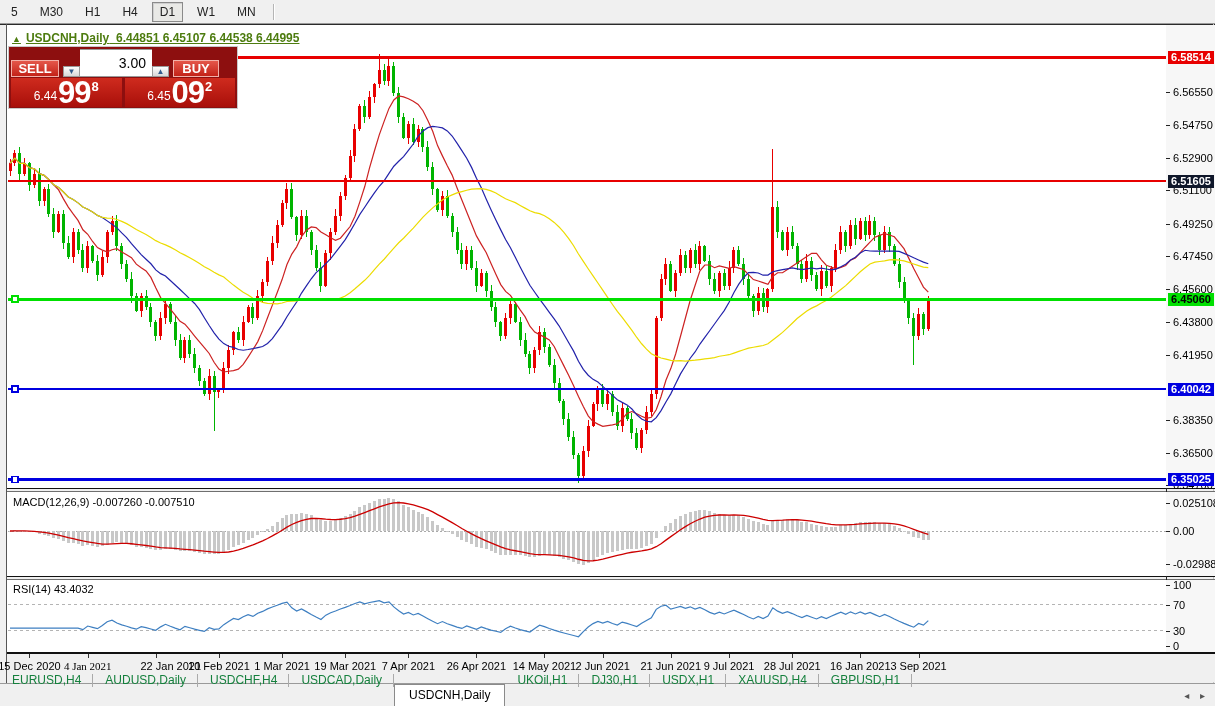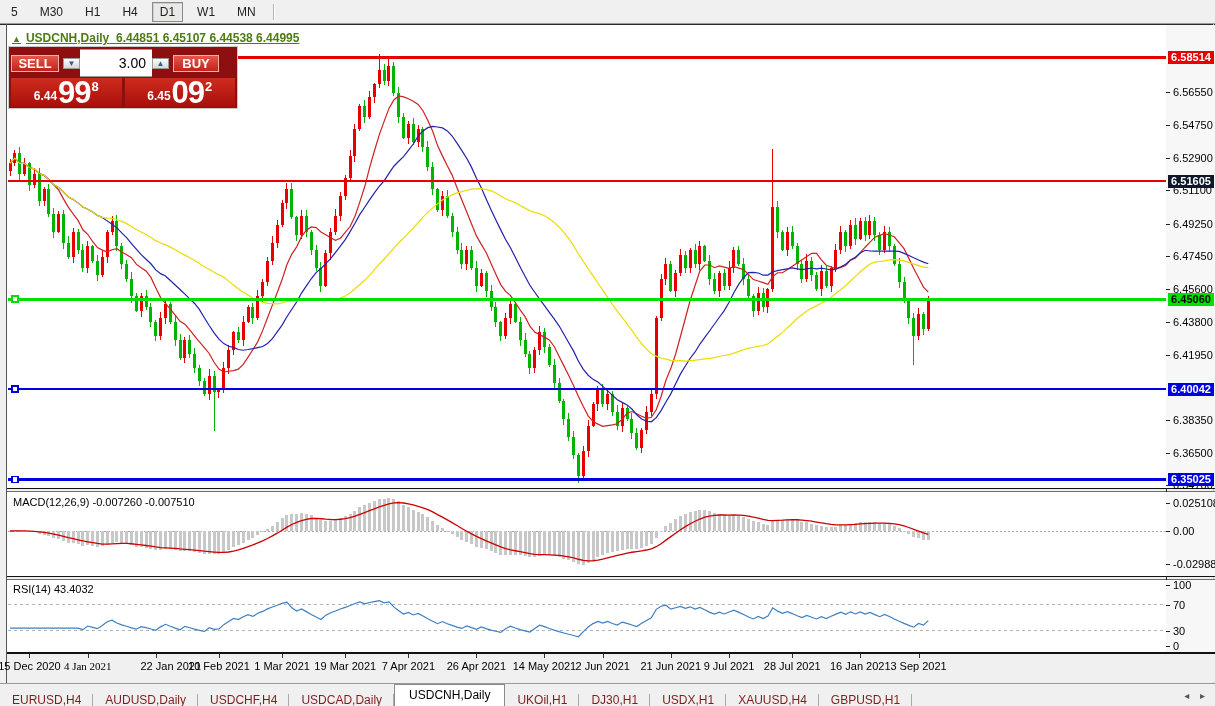--- a/index.html
+++ b/index.html
@@ -39,48 +39,48 @@
   .level-badge{position:absolute;left:2px;width:46px;height:13px;font-size:11px;font-weight:bold;
                text-align:center;line-height:13px;white-space:nowrap;}
 
   
   .chart-header{position:absolute;left:12px;top:31px;font-size:12px;font-weight:600;color:#4d7c0f;white-space:nowrap;text-decoration:underline;}
   .chart-header .tri{font-size:9px;margin-right:5px;}
 
   
   .trade{position:absolute;left:8px;top:46px;width:230px;height:63px;background:#8d0f0f;
          border:1px solid #c9c9c9;box-sizing:border-box;}
-  .trade-row1{display:flex;align-items:center;height:28px;margin:2px 2px 1px 2px;}
+  .trade-row1{display:flex;align-items:flex-end;height:28px;margin:2px 2px 1px 2px;}
   .tbtn{color:#fff;font-size:13px;font-weight:bold;display:flex;align-items:center;justify-content:center;
         background:linear-gradient(#e4574a,#c32218);border:1px solid #f2b0a8;box-sizing:border-box;cursor:pointer;}
   .tbtn.sell{width:48px;}
   .tbtn.buy{width:46px;margin-left:4px;}
   .spin{width:17px;background:linear-gradient(#fdfdfd,#d8d8d8);border:1px solid #9a9a9a;
         color:#335b8c;font-size:8px;display:flex;align-items:center;justify-content:center;
         box-sizing:border-box;cursor:pointer;}
   .spin.dn{margin-left:4px;}
   .vol{width:72px;background:#fff;border:1px solid #9a9a9a;border-left:none;border-right:none;
        font-size:14px;color:#000;text-align:right;padding:0 6px 0 0;line-height:26px;box-sizing:border-box;}
   .trade-row2{display:flex;height:29px;margin:0 2px 2px 2px;}
   .qbox{flex:1;background:linear-gradient(#cf2b1e,#a80f0a);display:flex;align-items:flex-end;
         justify-content:center;color:#fff;padding-bottom:1px;box-sizing:border-box;}
   .qbox.left{margin-right:3px;}
-  .qsmall{font-size:12px;font-weight:bold;line-height:20px;}
+  .qsmall{font-size:12px;font-weight:normal;line-height:20px;}
   .qbig{font-size:31px;font-weight:bold;line-height:27px;letter-spacing:-1px;margin:0 1px;}
   .qsup{font-size:13px;font-weight:bold;line-height:13px;align-self:flex-start;margin-top:2px;}
 
   
   .date-area{position:absolute;left:7px;top:654px;width:1208px;height:28px;background:#f0f0f0;}
   .date-tick{position:absolute;top:0;width:1px;height:4px;background:#333;}
   .date-label{position:absolute;top:6px;width:90px;text-align:center;font-size:11px;color:#000;white-space:nowrap;}
 
   
   .tabbar{position:absolute;left:0;top:683px;width:1215px;height:23px;background:#f0f0f0;
           border-top:1px solid #9a9a9a;display:flex;align-items:flex-end;}
-  .tab{font-size:12px;color:#7f1d1d;padding:3px 12px 0 12px;position:relative;cursor:pointer;white-space:nowrap;}
+  .tab{font-size:12px;color:#15803d;padding:3px 12px 20px 12px;position:relative;cursor:pointer;white-space:nowrap;}
   .tab:not(.active):after{content:"";position:absolute;right:0;top:4px;height:13px;width:1px;background:#aaa;}
   .tab.active{background:#fff;border:1px solid #8a8a8a;border-bottom:none;color:#000;
               margin-top:1px;padding:3px 14px 5px 14px;}
   .tab-arrows{margin-left:auto;margin-right:6px;font-size:10px;color:#555;align-self:center;letter-spacing:4px;cursor:pointer;}
 </style>
 </head>
 <body>
 
 <div id="stage">
 

